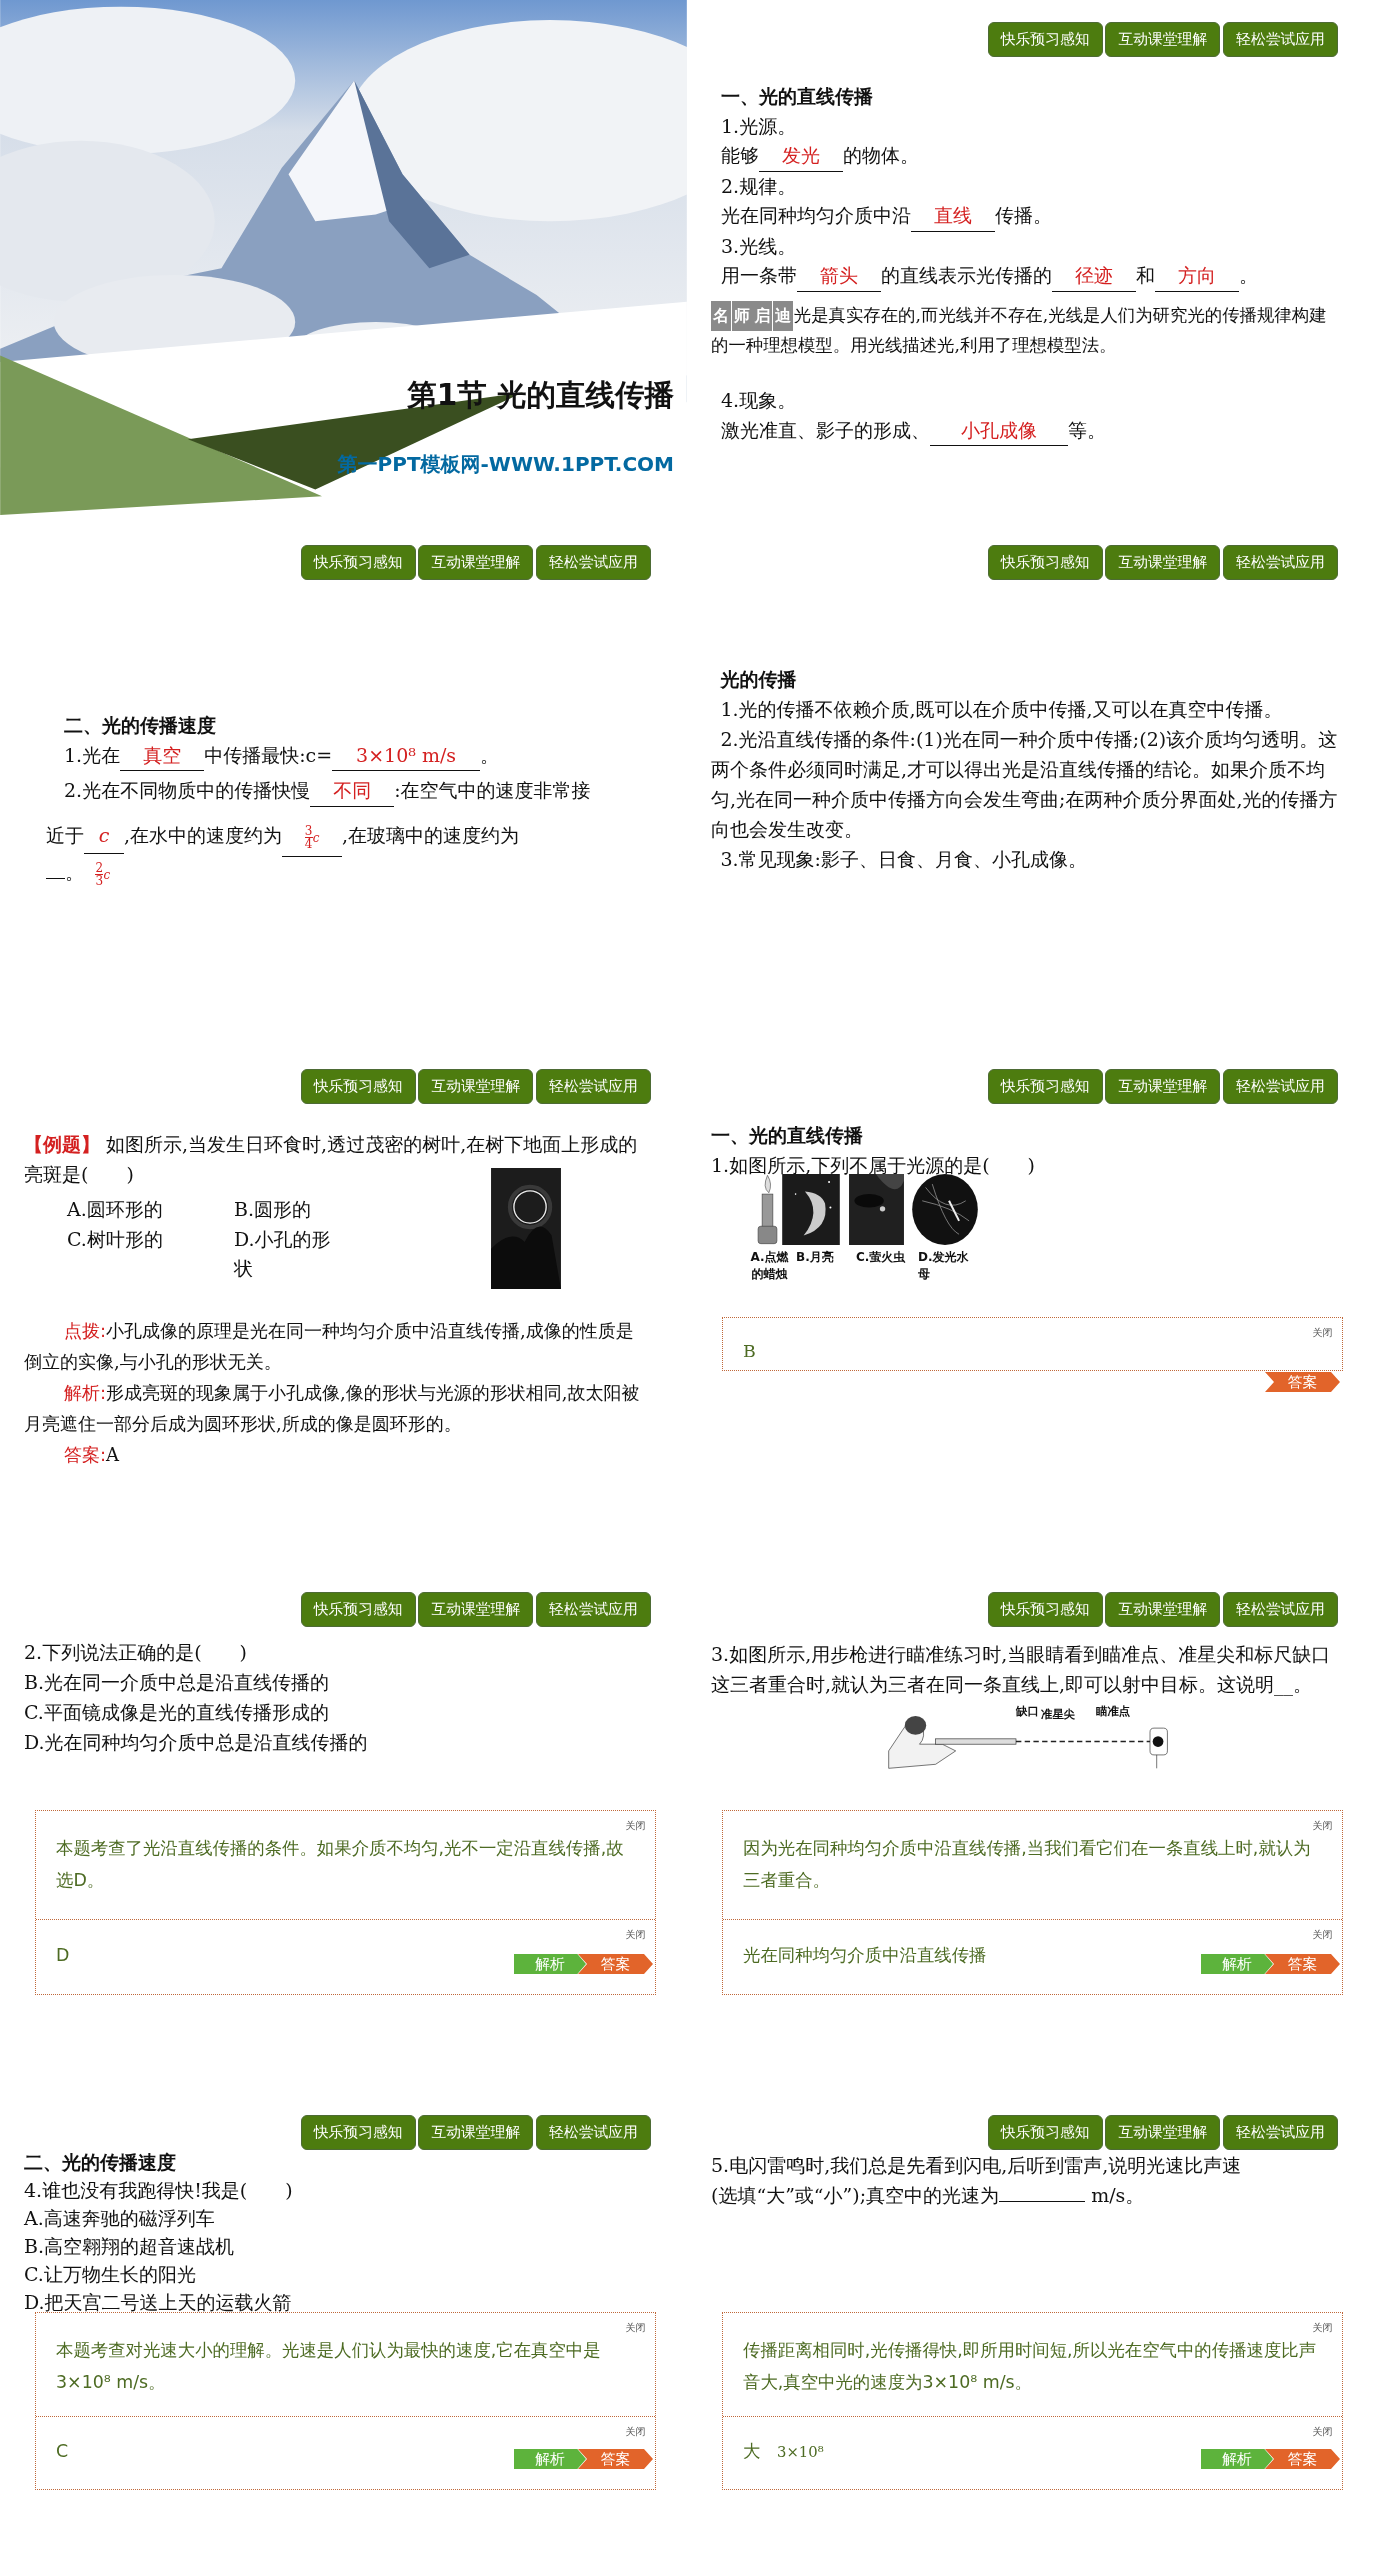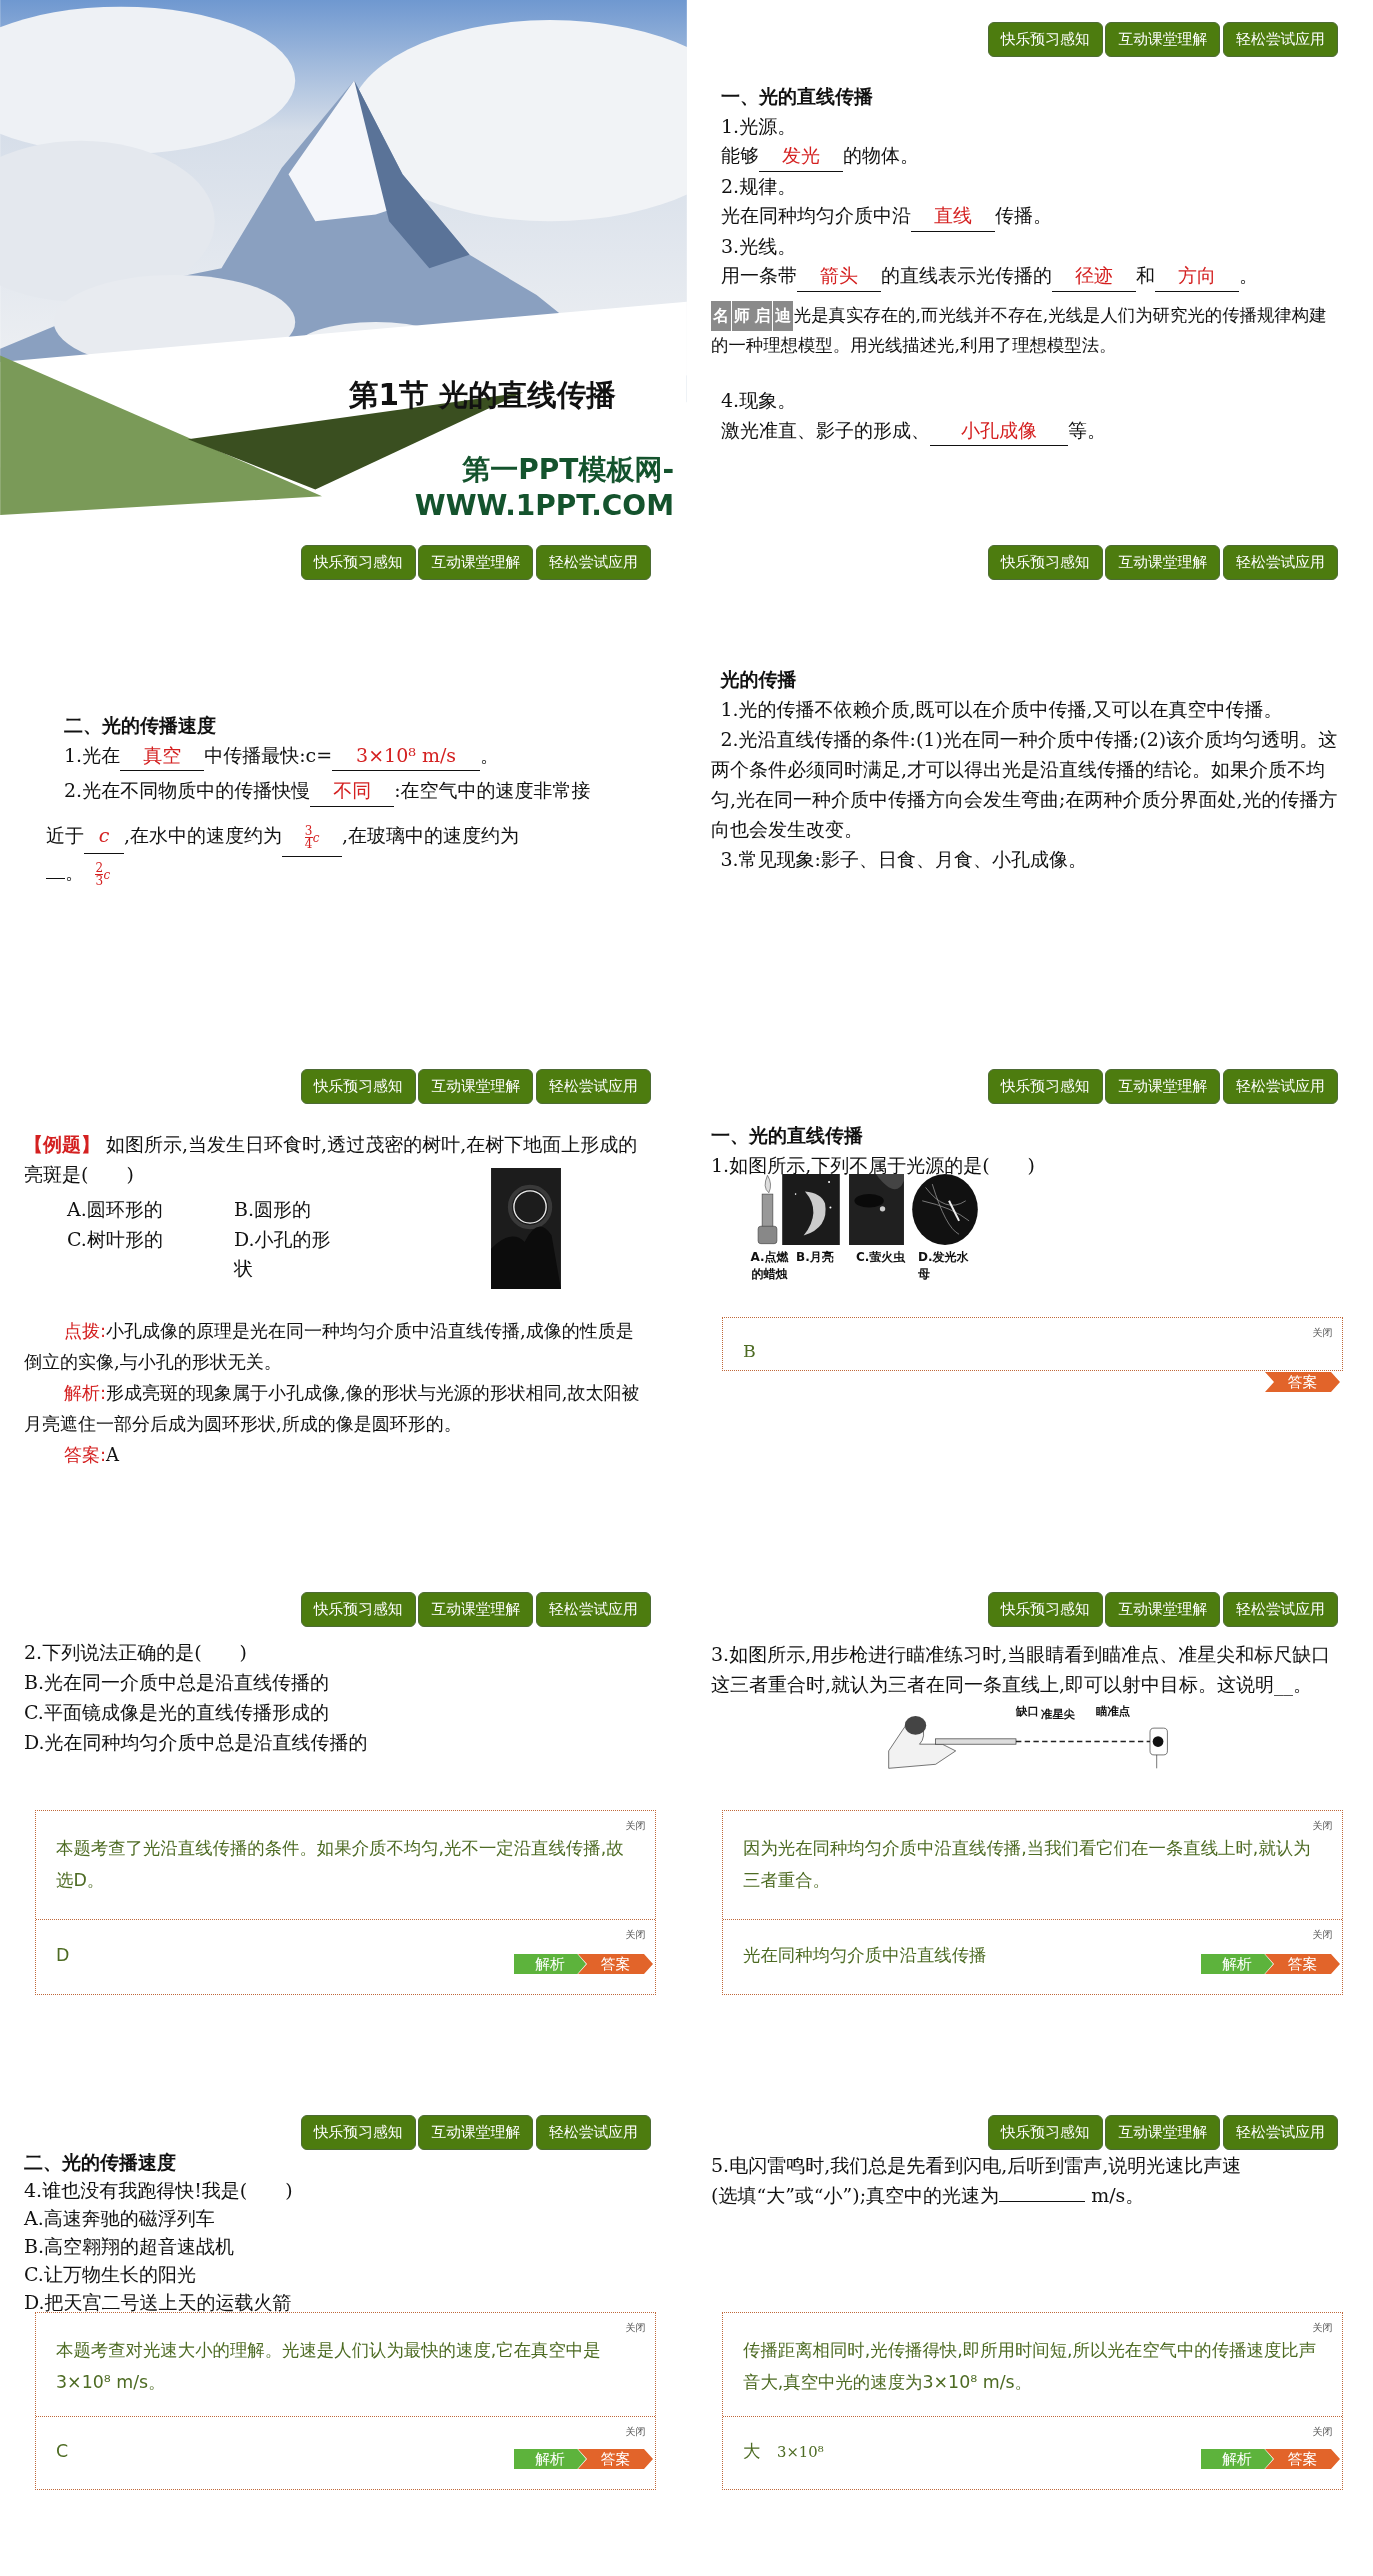--- a/index.html
+++ b/index.html
@@ -50,22 +50,22 @@
     <ellipse cx="120" cy="330" rx="200" ry="120" fill="#e4e8ee"></ellipse>
     <polygon points="528,120 600,260 700,380 800,440 900,520 1024,560 1024,600 0,600 0,520 120,470 230,420 330,400 420,250" fill="#8aa0c0"></polygon>
     <polygon points="528,120 560,200 620,300 560,320 470,330 430,260" fill="#f4f6fa"></polygon>
     <polygon points="528,120 600,260 700,380 640,400 580,330" fill="#5a7398"></polygon>
     <ellipse cx="260" cy="480" rx="180" ry="70" fill="#e8ebf0"></ellipse>
     <ellipse cx="560" cy="520" rx="120" ry="40" fill="#eceff3"></ellipse>
     <polygon points="0,540 1024,450 1024,768 0,768" fill="#ffffff"></polygon>
     <polygon points="0,530 480,740 0,768" fill="#7a9a58"></polygon>
     <polygon points="280,655 780,585 470,730" fill="#3a4f20"></polygon>
   </svg>
-  <div class="abs" style="left:349px;top:376px;width:325px;text-align:left;font-family:'DejaVu Sans','Liberation Sans',sans-serif;font-weight:bold;font-size:29.5px;color:#111;">第1节  光的直线传播</div>
-  <div class="abs" style="left:282px;top:451px;width:392px;text-align:right;font-family:'DejaVu Sans','Liberation Sans',sans-serif;font-weight:bold;font-size:28px;color:#14532d;">第一PPT模板网-WWW.1PPT.COM</div>
+  <div class="abs" style="left:349px;top:376px;width:325px;text-align:right;font-family:'DejaVu Sans','Liberation Sans',sans-serif;font-weight:bold;font-size:29.5px;color:#111;">第1节  光的直线传播</div>
+  <div class="abs" style="left:282px;top:451px;width:392px;text-align:right;font-family:'DejaVu Sans','Liberation Sans',sans-serif;font-weight:bold;font-size:20px;color:#0369a1;">第一PPT模板网-WWW.1PPT.COM</div>
 </div>
 
 <div class="slide" style="left:687px;top:0;">
   <div class="nav">
     <div class="btn">快乐预习感知</div>
     <div class="btn">互动课堂理解</div>
     <div class="btn">轻松尝试应用</div>
   </div>
   <div class="abs" style="left:34px;top:82px;width:631px;">
     <div class="h" style="line-height:29.5px;">一、光的直线传播</div>

